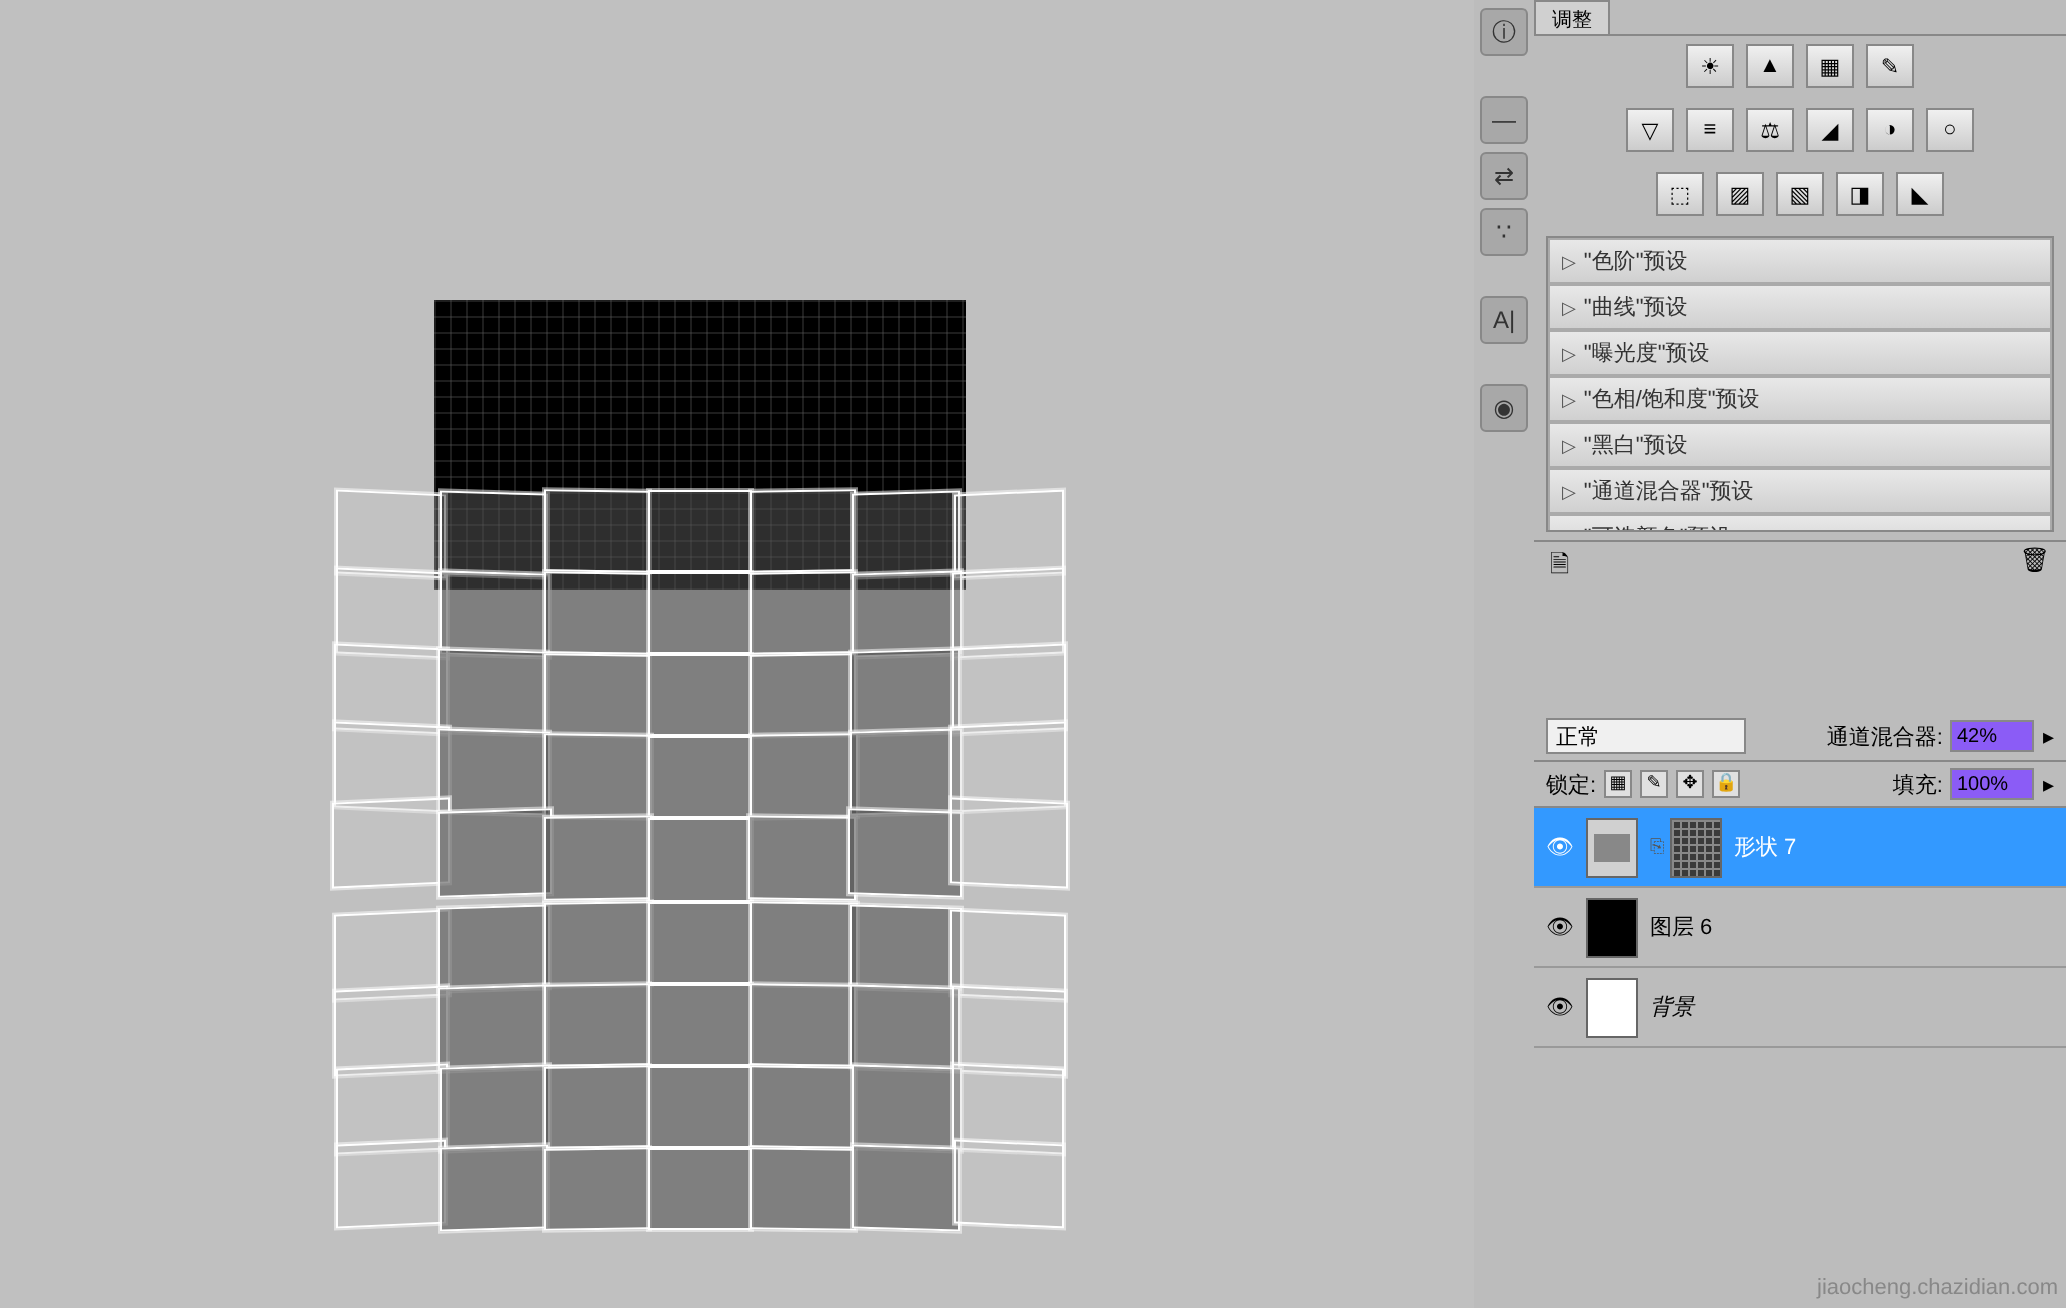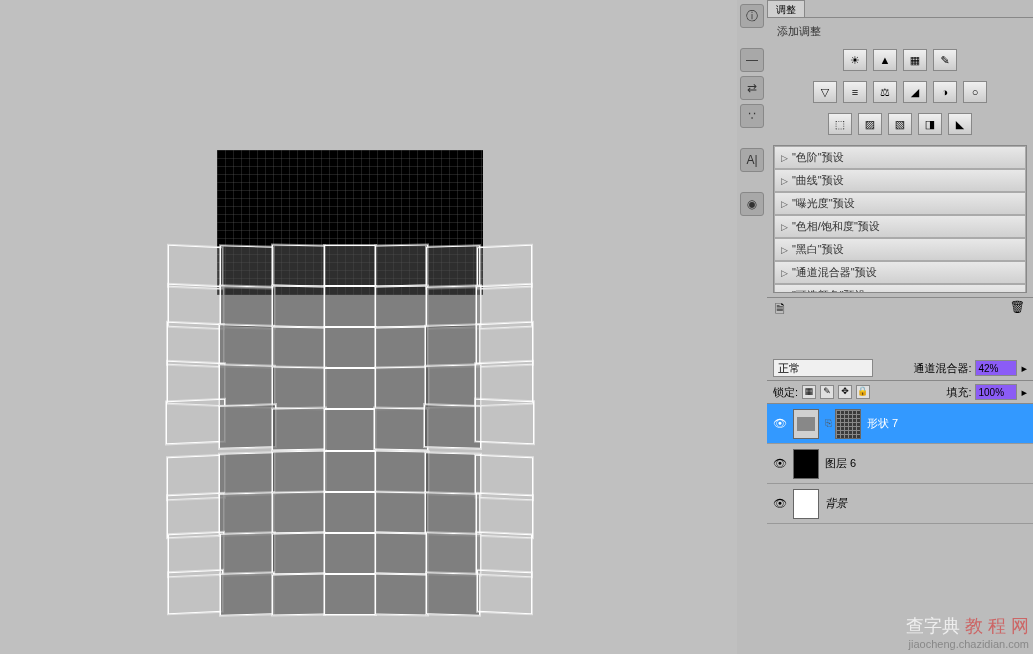--- a/index.html
+++ b/index.html
@@ -383,21 +383,20 @@
   <div class="tool-sep"></div>
   <div class="tool-icon">A|</div>
   <div class="tool-sep"></div>
   <div class="tool-icon">◉</div>
 </div>
 
 <div class="panel-area">
   <div class="panel-tabs">
     <div class="panel-tab active">调整</div>
   </div>
-  <div class="adj-label">添加调整</div>
   <div class="adj-icons" id="adjRow1">
       <div class="adj-btn">☀</div>
       <div class="adj-btn">▲</div>
       <div class="adj-btn">▦</div>
       <div class="adj-btn">✎</div>
     </div>
   <div class="adj-icons" id="adjRow2">
       <div class="adj-btn">▽</div>
       <div class="adj-btn">≡</div>
       <div class="adj-btn">⚖</div>
@@ -485,17 +484,14 @@
     <div class="layer-row">
       <span class="eye">👁</span>
       <div class="layer-thumb white"></div>
       <span class="layer-name italic">背景</span>
     </div>
   </div>
   <div class="empty-area"></div>
 </div>
 
 <div class="watermark">
-  <div class="wm-main">
-    <span>查字典</span><span class="orange"> 教 程 网</span>
-  </div>
   <div class="wm-sub">jiaocheng.chazidian.com</div>
 </div>
 
 </body></html>

